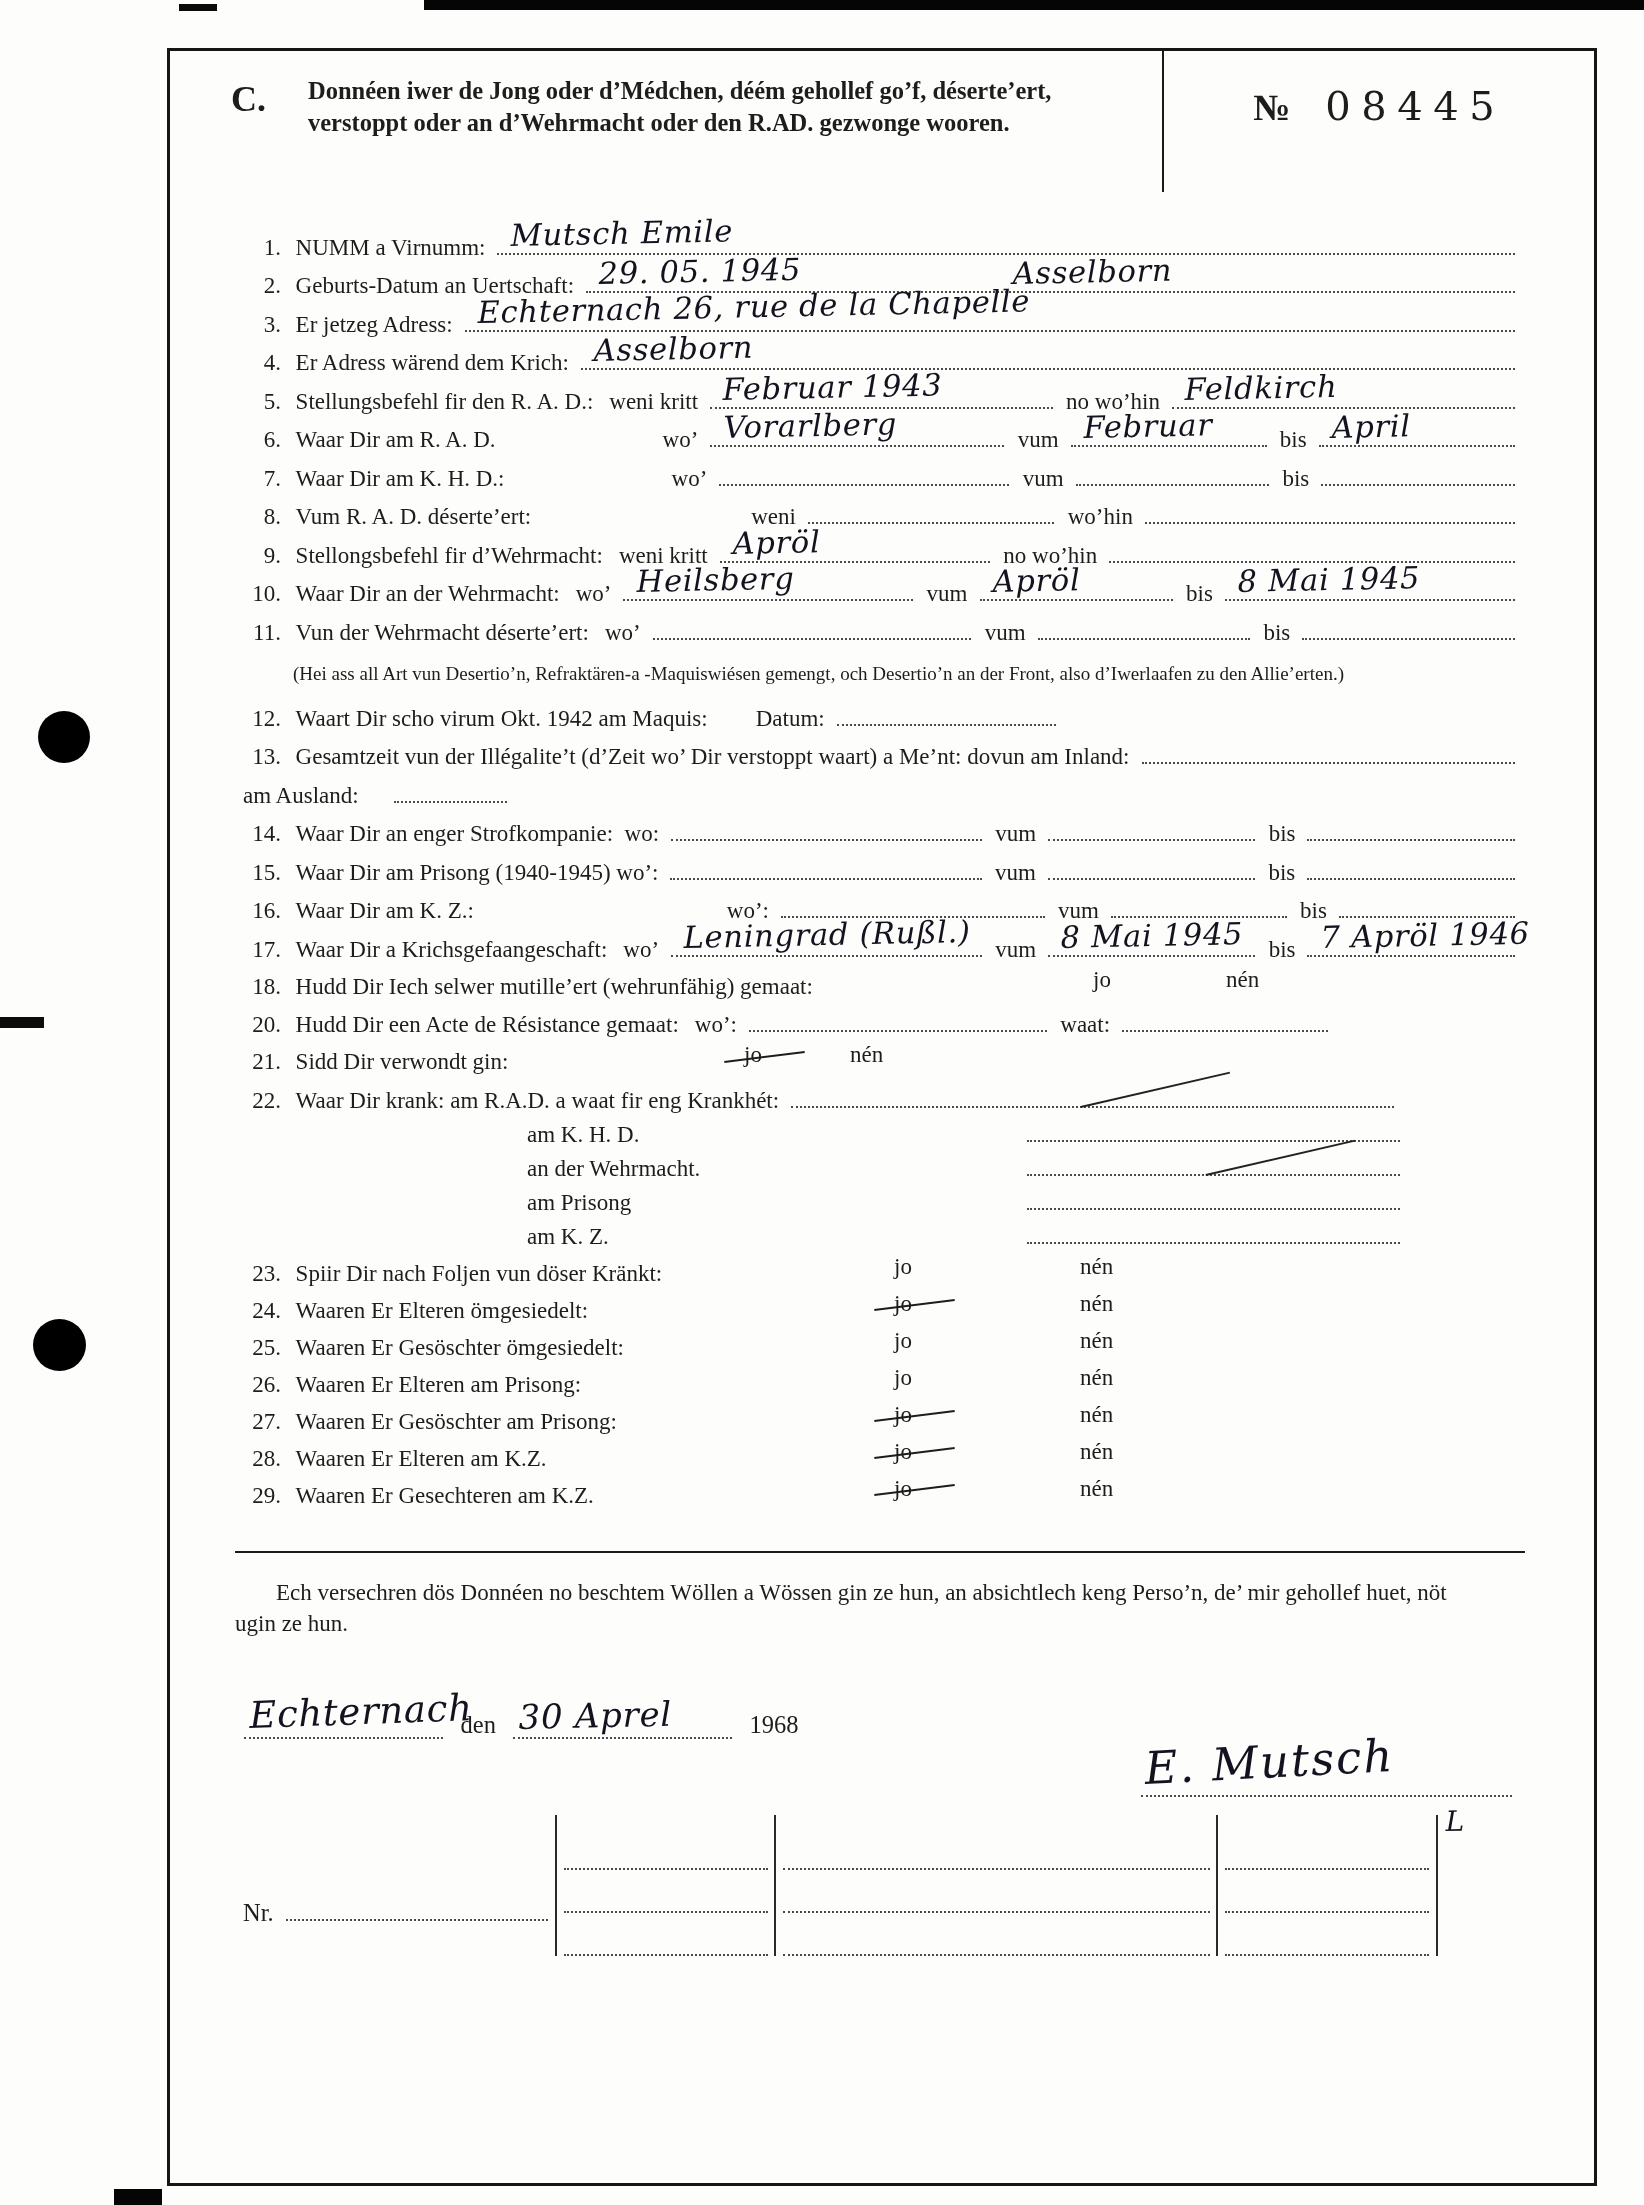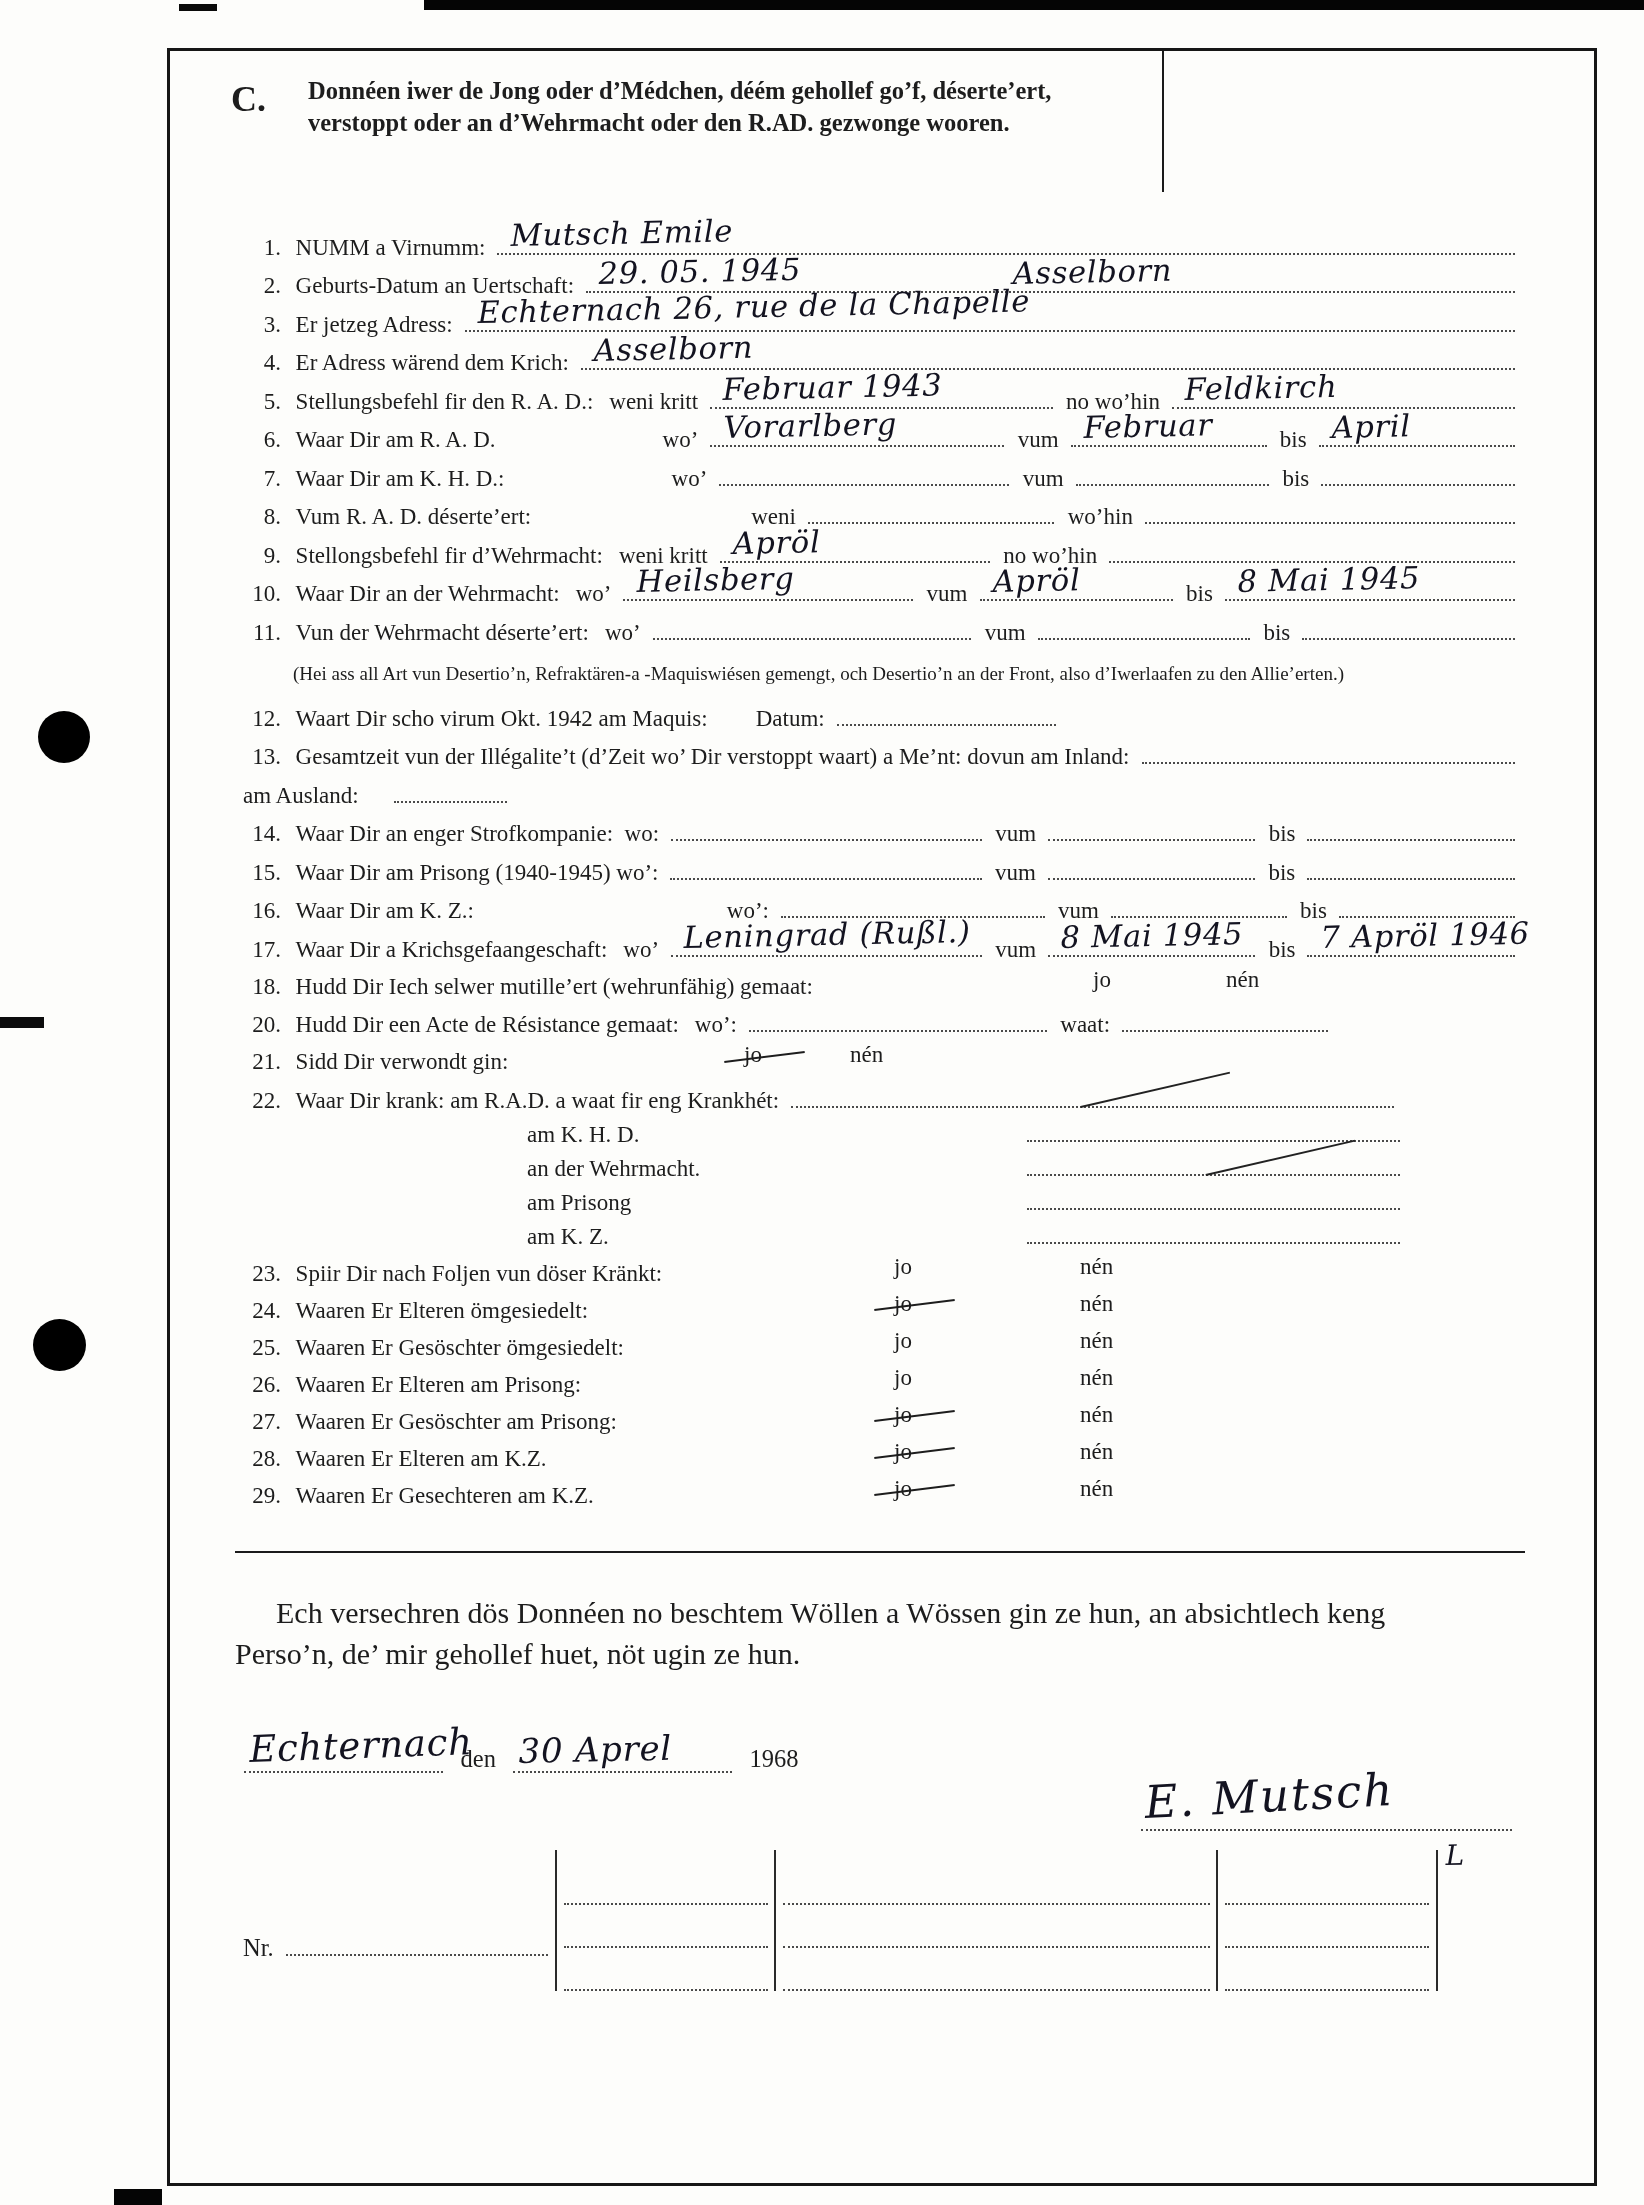--- a/index.html
+++ b/index.html
@@ -59,21 +59,21 @@
   .note-text{font-size:19px;line-height:1.34;display:block;}
 
   .i19 .fill{margin-right:179px;}
   .i22 .fill{margin-right:126px;}
   .sub13{min-height:34px;gap:23px;}
   .sub22{min-height:34px;padding-left:284px;}
   .sub22 .fill{position:absolute;left:788px;width:373px;flex:none;}
 
   
   .rule{border-top:2.7px solid #1b1b1b;margin:42px 69px 0 65px;}
-  .decl{margin:39px 113px 0 65px;font-size:30px;line-height:1.38;text-indent:41px;}
+  .decl{margin:24px 113px 0 65px;font-size:23px;line-height:1.38;text-indent:41px;}
   .signrow{display:flex;align-items:flex-end;margin:64px 73px 0 65px;font-size:24.5px;}
   .sigfill{border-bottom:2px dotted #4a4a4a;height:33px;position:relative;margin:0 9.3px;}
   .w300{width:199px;} .w330{width:219px;} .w560{width:371px;}
   .sigfill .hand{position:absolute;left:5.3px;bottom:0;}
   .hand-place{font-size:37px;transform:rotate(-2deg);}
   .hand-date{font-size:34px;}
   .sigrow{display:flex;justify-content:flex-end;margin:22.6px 73px 0 65px;}
   .hand-sig{font-size:45px;letter-spacing:2px;transform:rotate(-3deg);}
 
   
@@ -95,20 +95,24 @@
 <div class="punch punch2"></div>
 <div class="edge-dash"></div>
 <div class="corner-mark"></div>
 
 <div class="frame">
 
   <div class="header">
     <div class="sec">C.</div>
     <div class="htext">Donnéen iwer de Jong oder d’Médchen, déém gehollef go’f, déserte’ert, verstoppt oder an d’Wehrmacht oder den R.AD. gezwonge wooren.</div>
     <div class="hdiv"></div>
+    <div class="numbox">
+      <span class="no-sign">№</span>
+      <span class="no-val">08445</span>
+    </div>
   </div>
 
   <div class="items">
       <div class="row ">
         <span class="num">1.</span>
         <span class="lbl ">NUMM a Virnumm:</span>
         <span class="fill ">
           <span class="hand">Mutsch Emile</span>
         </span>
       </div>

